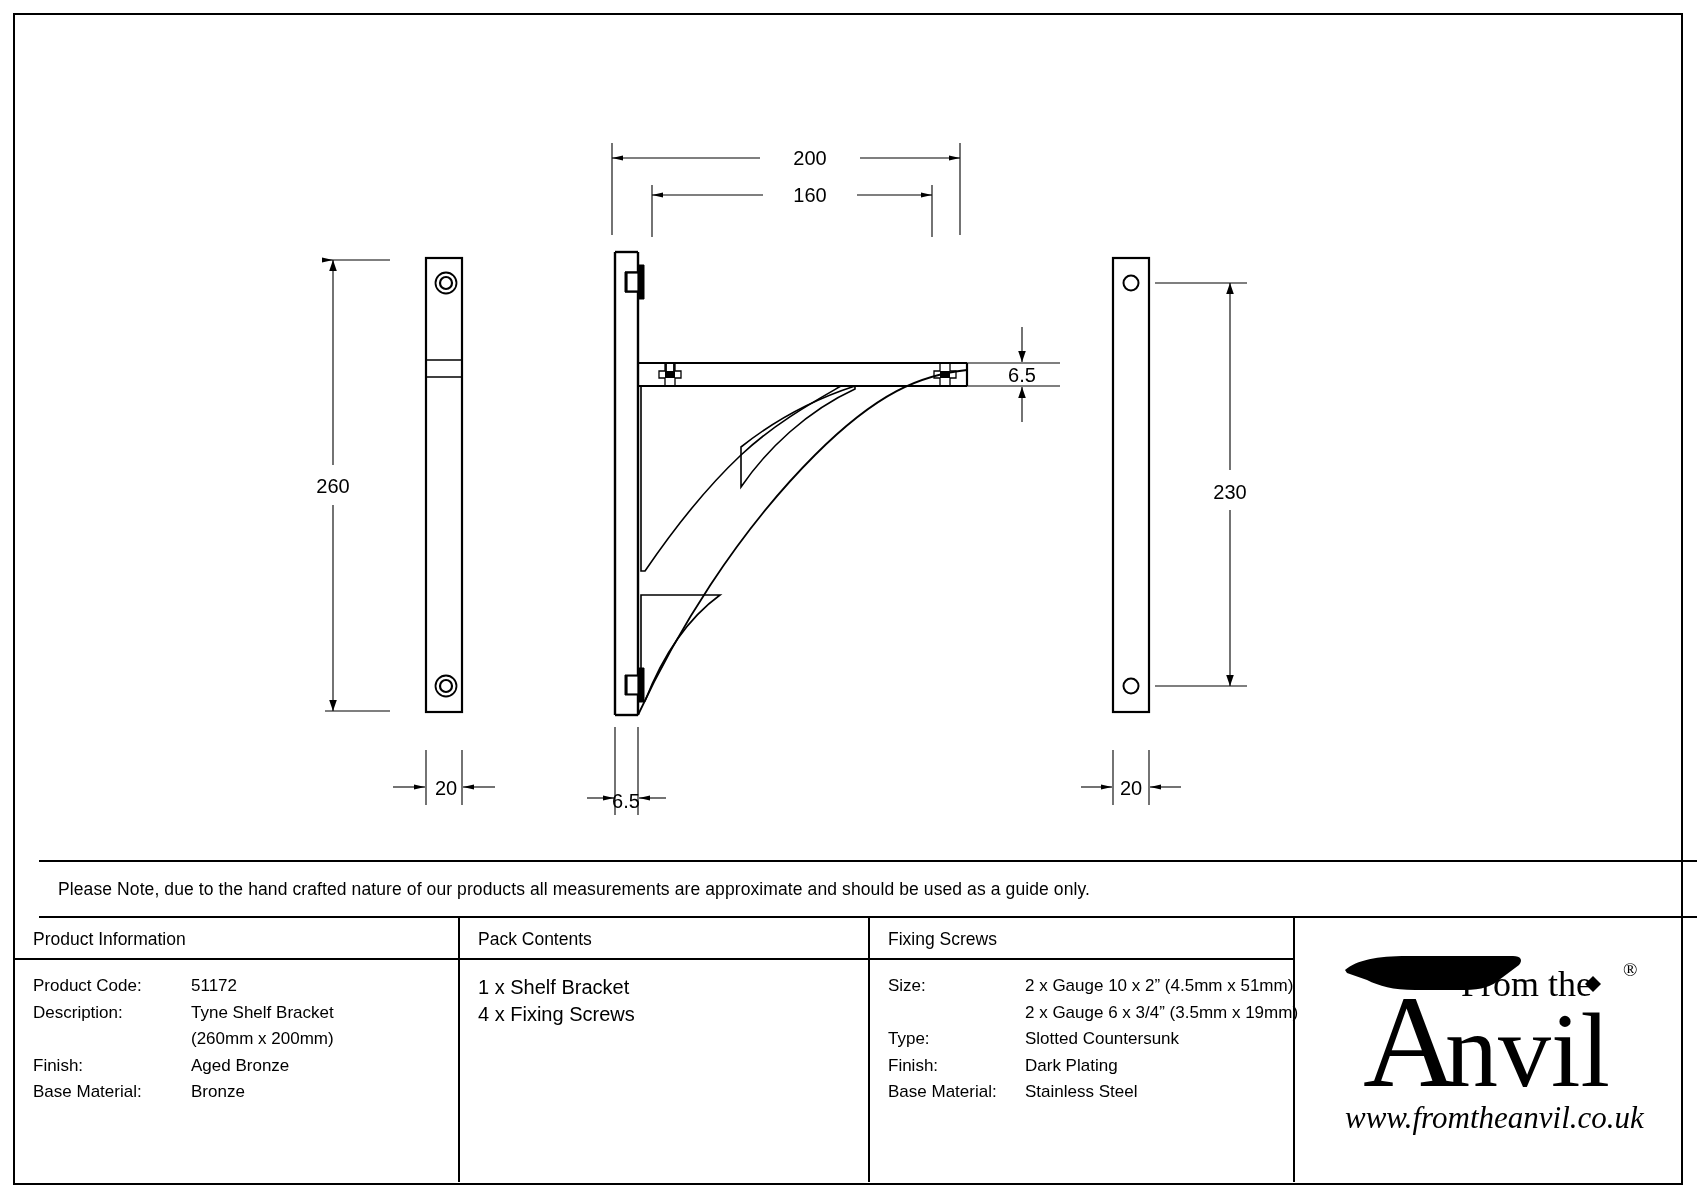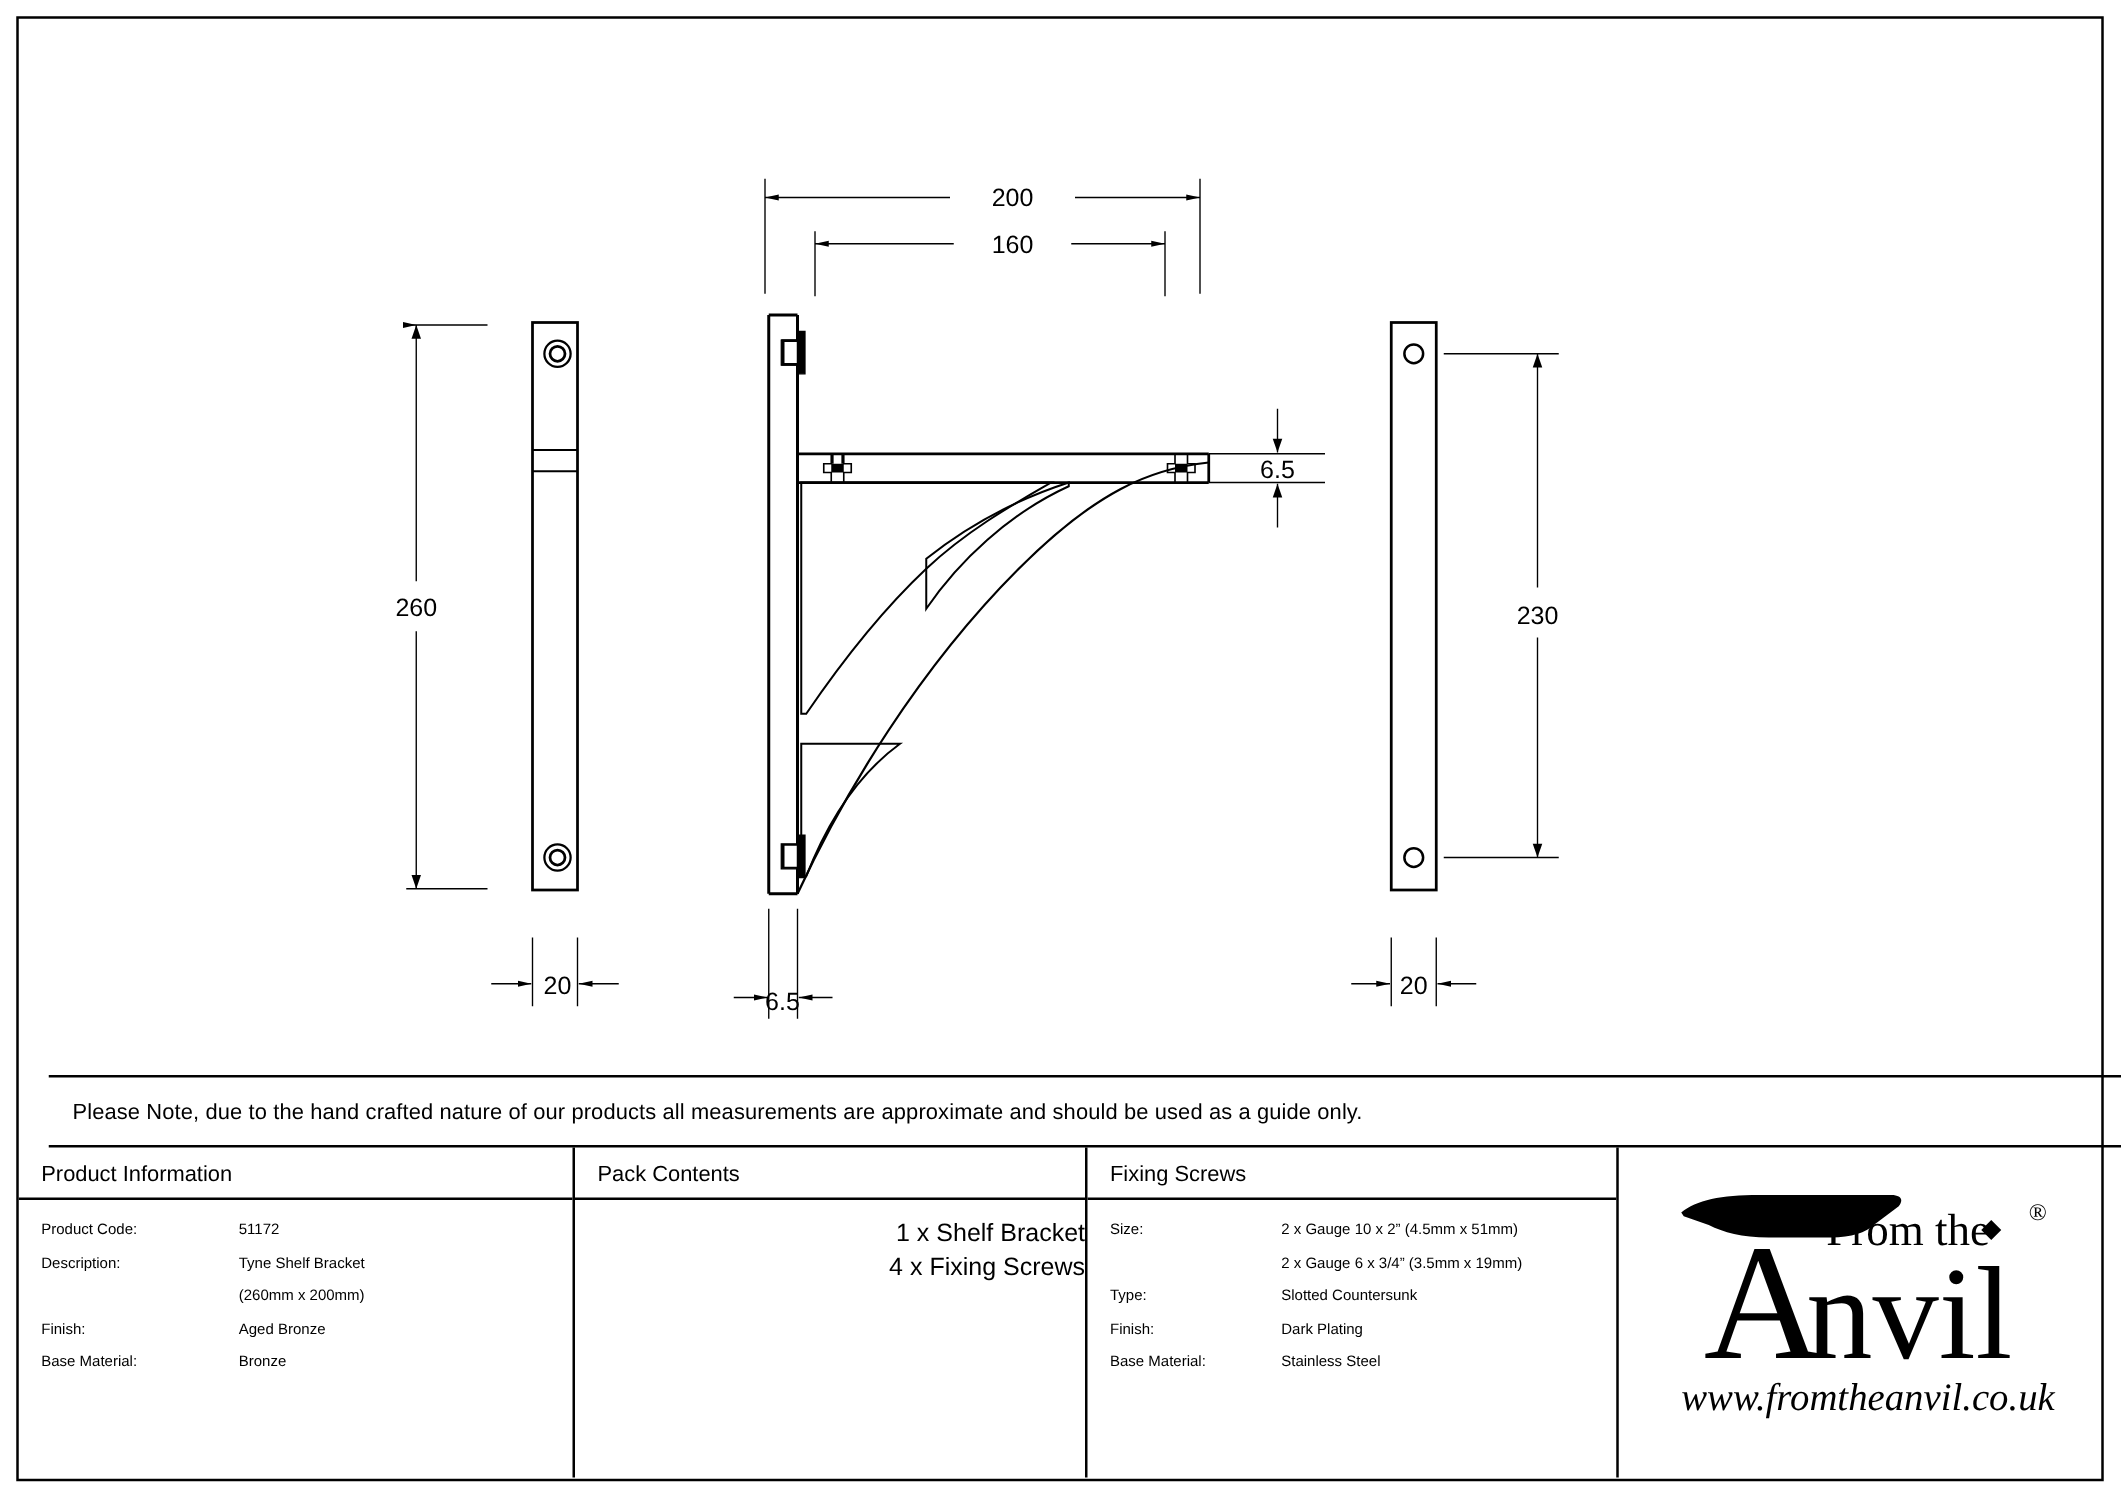--- a/index.html
+++ b/index.html
@@ -9,32 +9,32 @@
 
   
   .drawing{position:absolute;left:0;top:0;width:100%;height:845px;}
   .drawing svg{display:block;}
 
   
   .note-row{position:absolute;left:0;top:845px;width:100%;height:58px;border-top:2.5px solid #000;border-bottom:2.5px solid #000;box-sizing:border-box;margin-left:24px;}
   .note-text{position:absolute;left:19px;top:17px;font-size:17.5px;letter-spacing:.1px;white-space:nowrap;}
 
   
-  .table{position:absolute;left:0;top:903px;width:100%;height:264px;text-align:right;}
+  .table{position:absolute;left:0;top:903px;width:100%;height:264px;}
   .col{position:absolute;top:0;height:100%;box-sizing:border-box;}
   .col-pi{left:0;width:445px;border-right:2.5px solid #000;}
   .col-pc{left:445px;width:410px;border-right:2.5px solid #000;}
   .col-fs{left:855px;width:425px;border-right:2.5px solid #000;}
   .col-logo{left:1280px;width:385px;}
 
   .col-head{position:relative;height:42px;border-bottom:2.5px solid #000;box-sizing:border-box;}
   .col-head span{position:absolute;left:18px;top:11px;font-size:17.5px;}
   .col-body{position:relative;padding:16px 0 0 18px;}
 
-  .kv{position:relative;height:26.5px;font-size:12px;white-space:nowrap;}
+  .kv{position:relative;height:26.5px;font-size:17px;white-space:nowrap;}
   .kv .k{position:absolute;left:0;top:0;}
   .kv .v{position:absolute;top:0;}
   .pi .v{left:131px;margin-left:27px;}
   .fs .v{left:137px;}
   .line{position:relative;height:26.5px;font-size:20px;white-space:nowrap;}
 
   
   .logo{position:absolute;left:0;top:0;width:100%;height:100%;}
   .logo svg{position:absolute;left:28px;top:28px;}
 </style>

